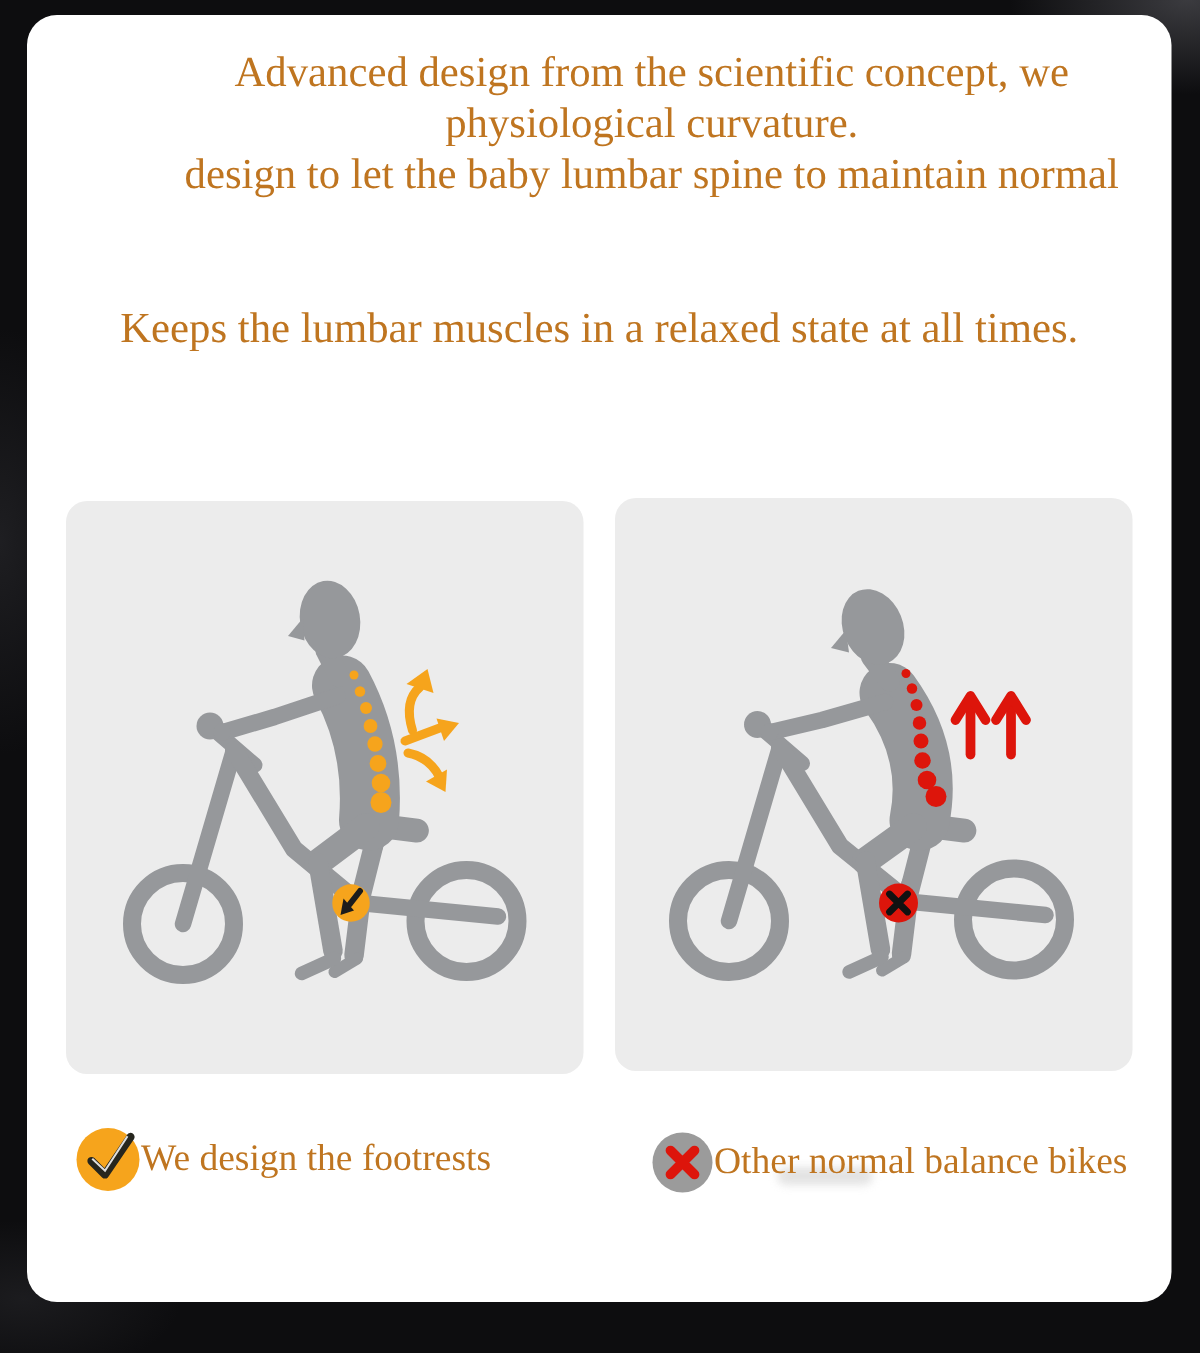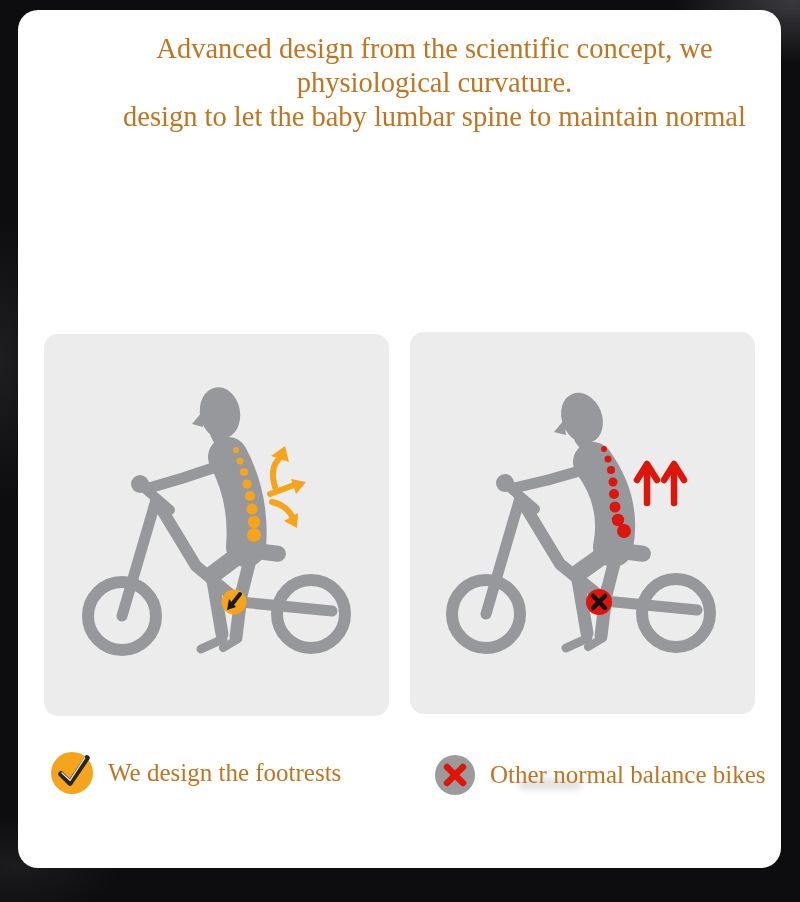--- a/index.html
+++ b/index.html
@@ -24,21 +24,21 @@
     position:absolute;left:0;top:193px;width:100%;
     text-align:center;color:#bf7520;font-size:28.5px;line-height:34px;
   }
   .panel{
     position:absolute;width:345px;height:382px;background:#ececec;border-radius:14px;
   }
   .panel.left{left:26px;top:324px;}
   .panel.right{left:392px;top:322px;}
   .panel svg{display:block;width:345px;height:382px;}
   .legend{
-    position:absolute;display:flex;align-items:center;gap:14px;height:46px;
+    position:absolute;display:flex;align-items:center;height:46px;
   }
   .legend.left{left:32px;top:740px;}
   .legend.right{left:416px;top:742px;}
   .legend .label{color:#bf7520;font-size:25px;white-space:nowrap;}
   .legend svg{display:block;flex:0 0 auto;}
   .smudge{
     position:absolute;left:500px;top:768px;width:64px;height:12px;
     background:#dcdcdc;border-radius:6px;filter:blur(3px);opacity:.8;
   }
 </style>
@@ -47,20 +47,21 @@
 
 <div class="stage">
   <div class="card">
 
     <div class="heading">
       <div>Advanced design from the scientific concept, we</div>
       <div>physiological curvature.</div>
       <div>design to let the baby lumbar spine to maintain normal</div>
     </div>
 
+    <div class="subheading">Keeps the lumbar muscles in a relaxed state at all times.</div>
 
     <div class="panel left">
       <svg viewBox="0 0 345 382">
 
         <g stroke="#96989b" fill="none" stroke-linecap="round" stroke-linejoin="round">
           <circle cx="78" cy="282" r="34" stroke-width="12"></circle>
           <circle cx="267" cy="280" r="34" stroke-width="12"></circle>
           <path d="M112,166 L78,282" stroke-width="11"></path>
           <path d="M97,151 L126,176" stroke-width="10"></path>
           <path d="M112,166 L152,232 L193,266" stroke-width="12"></path>

